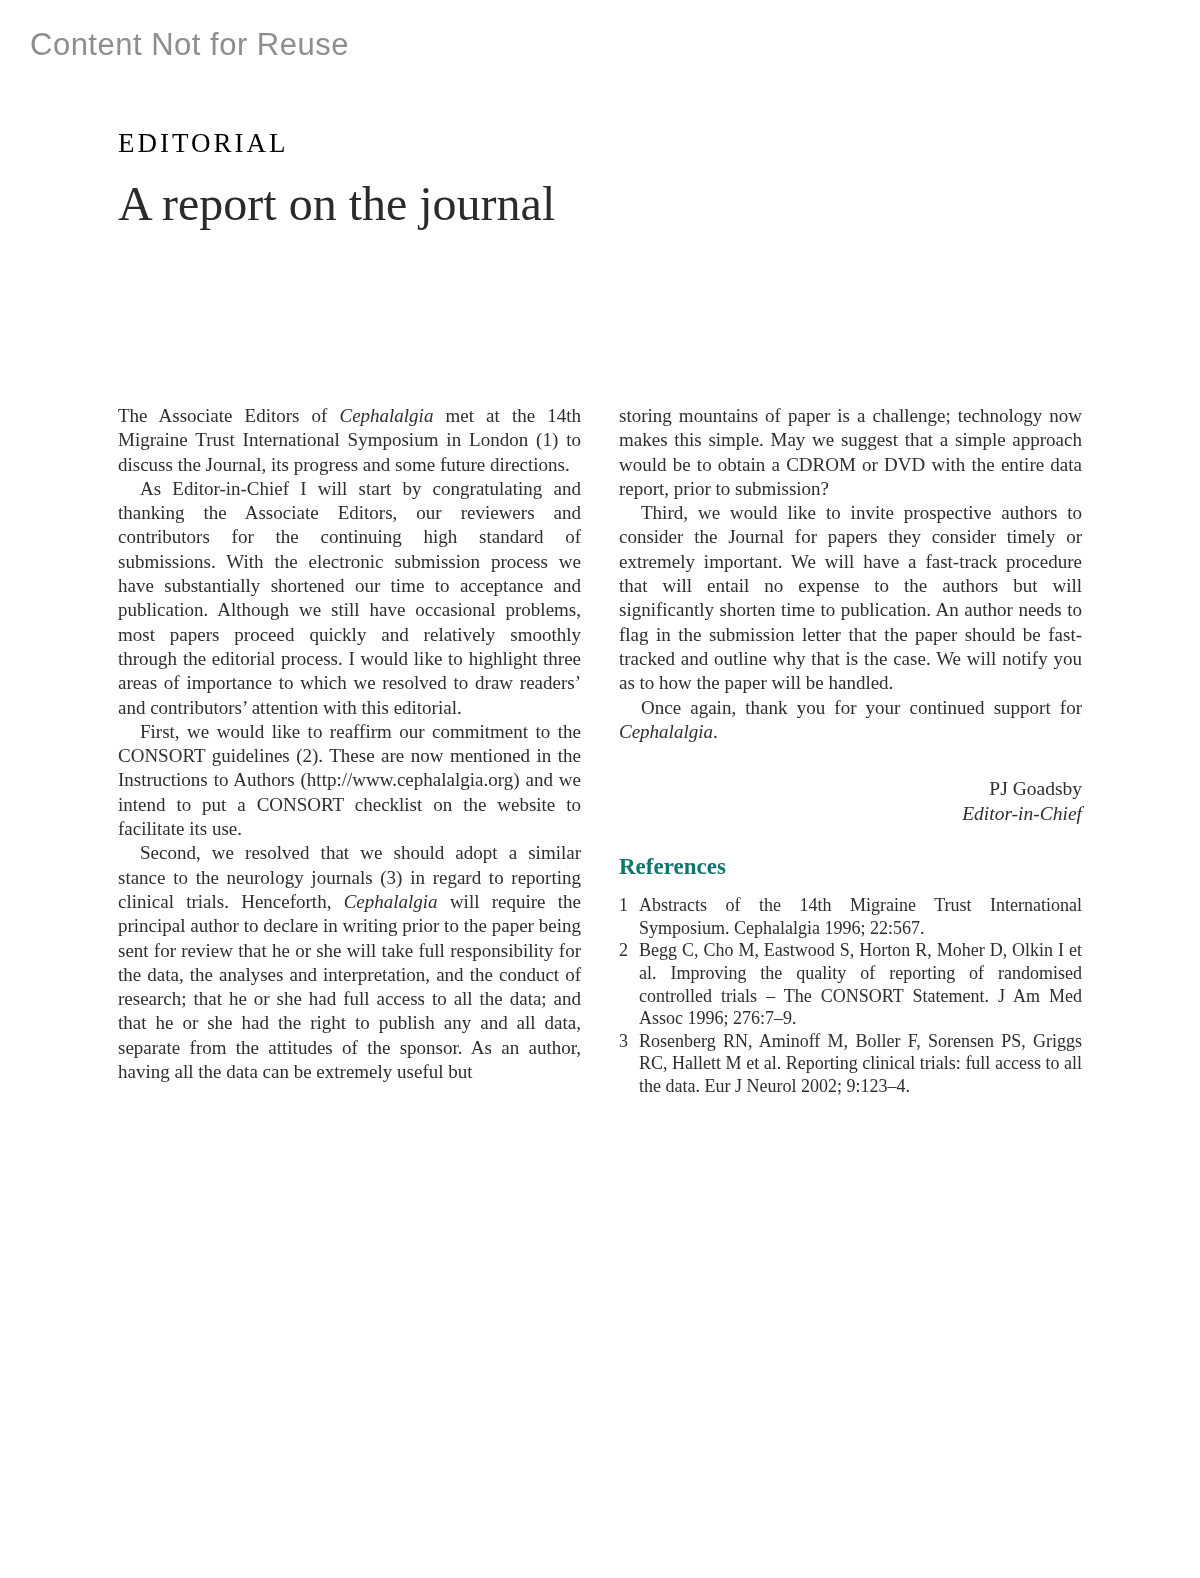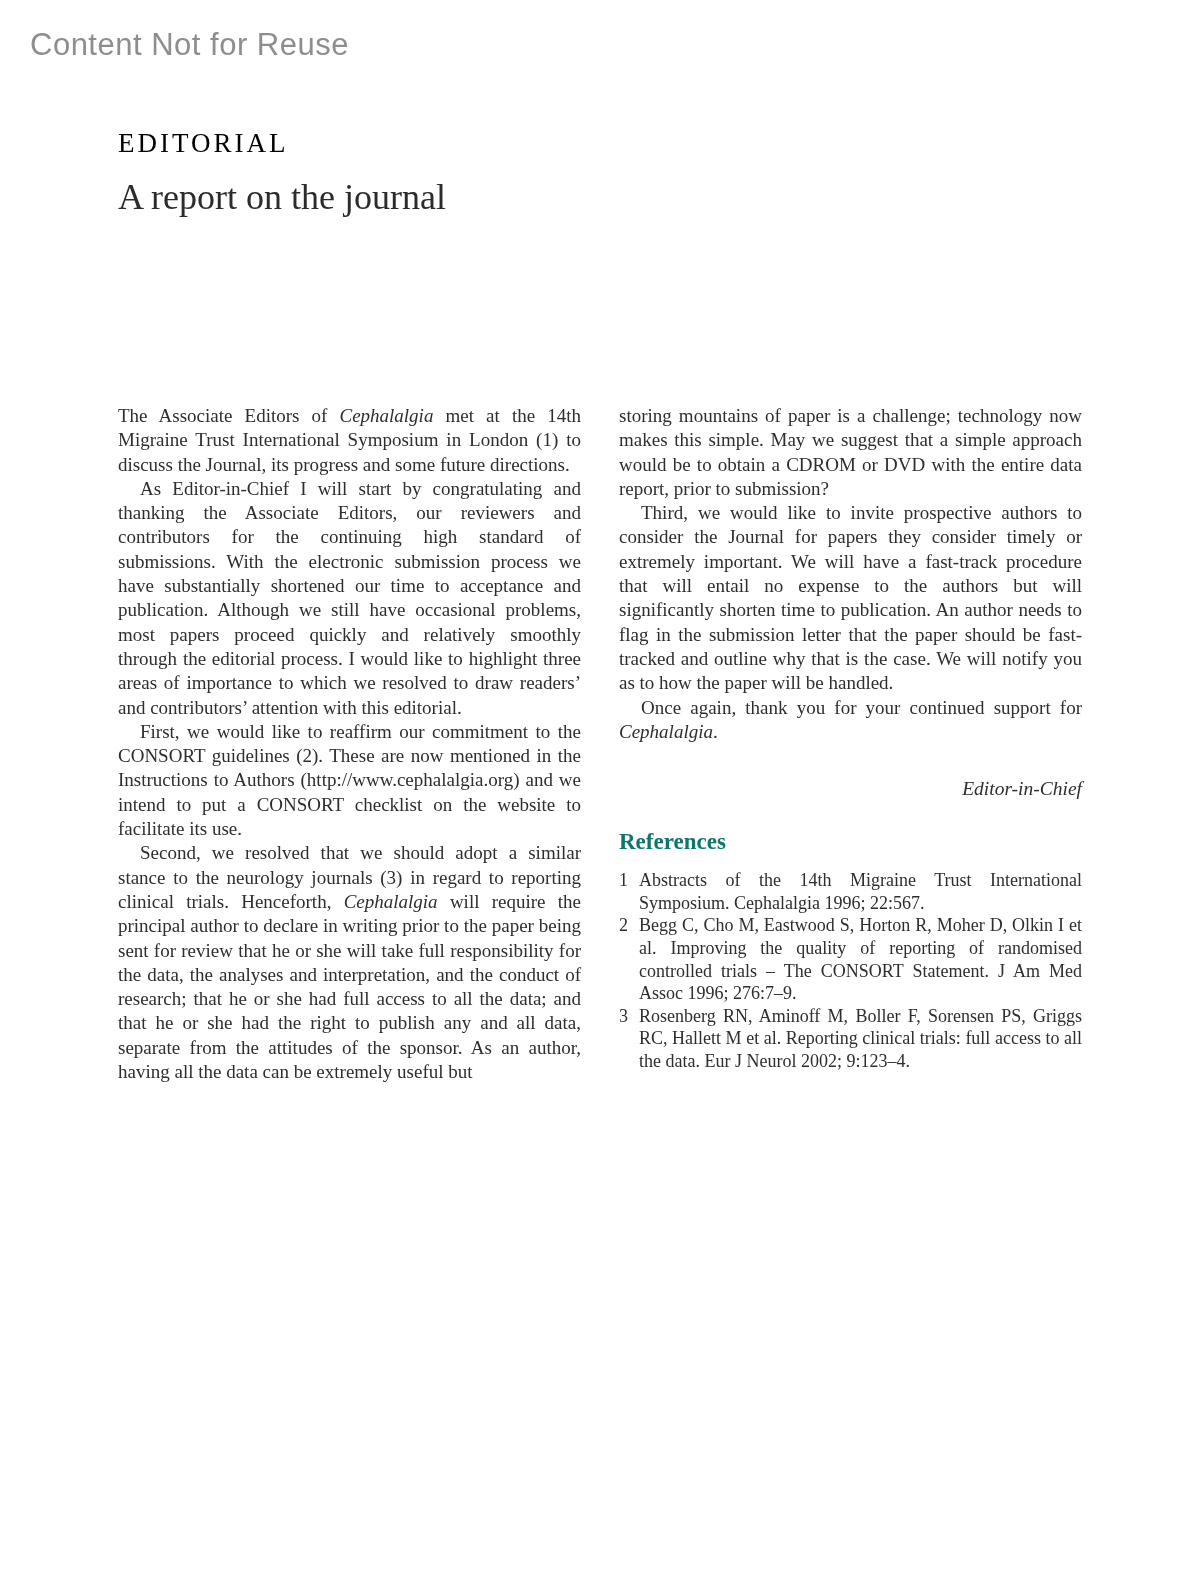--- a/index.html
+++ b/index.html
@@ -31,21 +31,21 @@
     left: 118px;
     top: 128px;
     font-size: 27px;
     letter-spacing: 3px;
     color: #000000;
   }
   .title {
     position: absolute;
     left: 118px;
     top: 176px;
-    font-size: 36px;
+    font-size: 48px;
     font-weight: 400;
     color: #2b2b2b;
   }
   .columns {
     position: absolute;
     left: 118px;
     top: 360px;
     width: 964px;
     display: flex;
     gap: 38px;
@@ -126,20 +126,21 @@
       <p class="indent">First, we would like to reaffirm our commitment to the CONSORT guidelines (2). These are now mentioned in the Instructions to Authors (http://www.cephalalgia.org) and we intend to put a CONSORT checklist on the website to facilitate its use.</p>
       <p class="indent">Second, we resolved that we should adopt a similar stance to the neurology journals (3) in regard to reporting clinical trials. Henceforth, <i>Cephalalgia</i> will require the principal author to declare in writing prior to the paper being sent for review that he or she will take full responsibility for the data, the analyses and interpretation, and the conduct of research; that he or she had full access to all the data; and that he or she had the right to publish any and all data, separate from the attitudes of the sponsor. As an author, having all the data can be extremely useful but</p>
     </div>
 
     <div class="col">
       <p>storing mountains of paper is a challenge; technology now makes this simple. May we suggest that a simple approach would be to obtain a CDROM or DVD with the entire data report, prior to submission?</p>
       <p class="indent">Third, we would like to invite prospective authors to consider the Journal for papers they consider timely or extremely important. We will have a fast-track procedure that will entail no expense to the authors but will significantly shorten time to publication. An author needs to flag in the submission letter that the paper should be fast-tracked and outline why that is the case. We will notify you as to how the paper will be handled.</p>
       <p class="indent">Once again, thank you for your continued support for <i>Cephalalgia</i>.</p>
 
       <div class="signature">
+        <div>PJ Goadsby</div>
         <div class="role">Editor-in-Chief</div>
       </div>
 
       <div class="refs-heading">References</div>
 
       <div class="refs-list">
         <div class="ref-item">
           <span class="ref-num">1</span>
           <span class="ref-text">Abstracts of the 14th Migraine Trust International Symposium. Cephalalgia 1996; 22:567.</span>
         </div>

